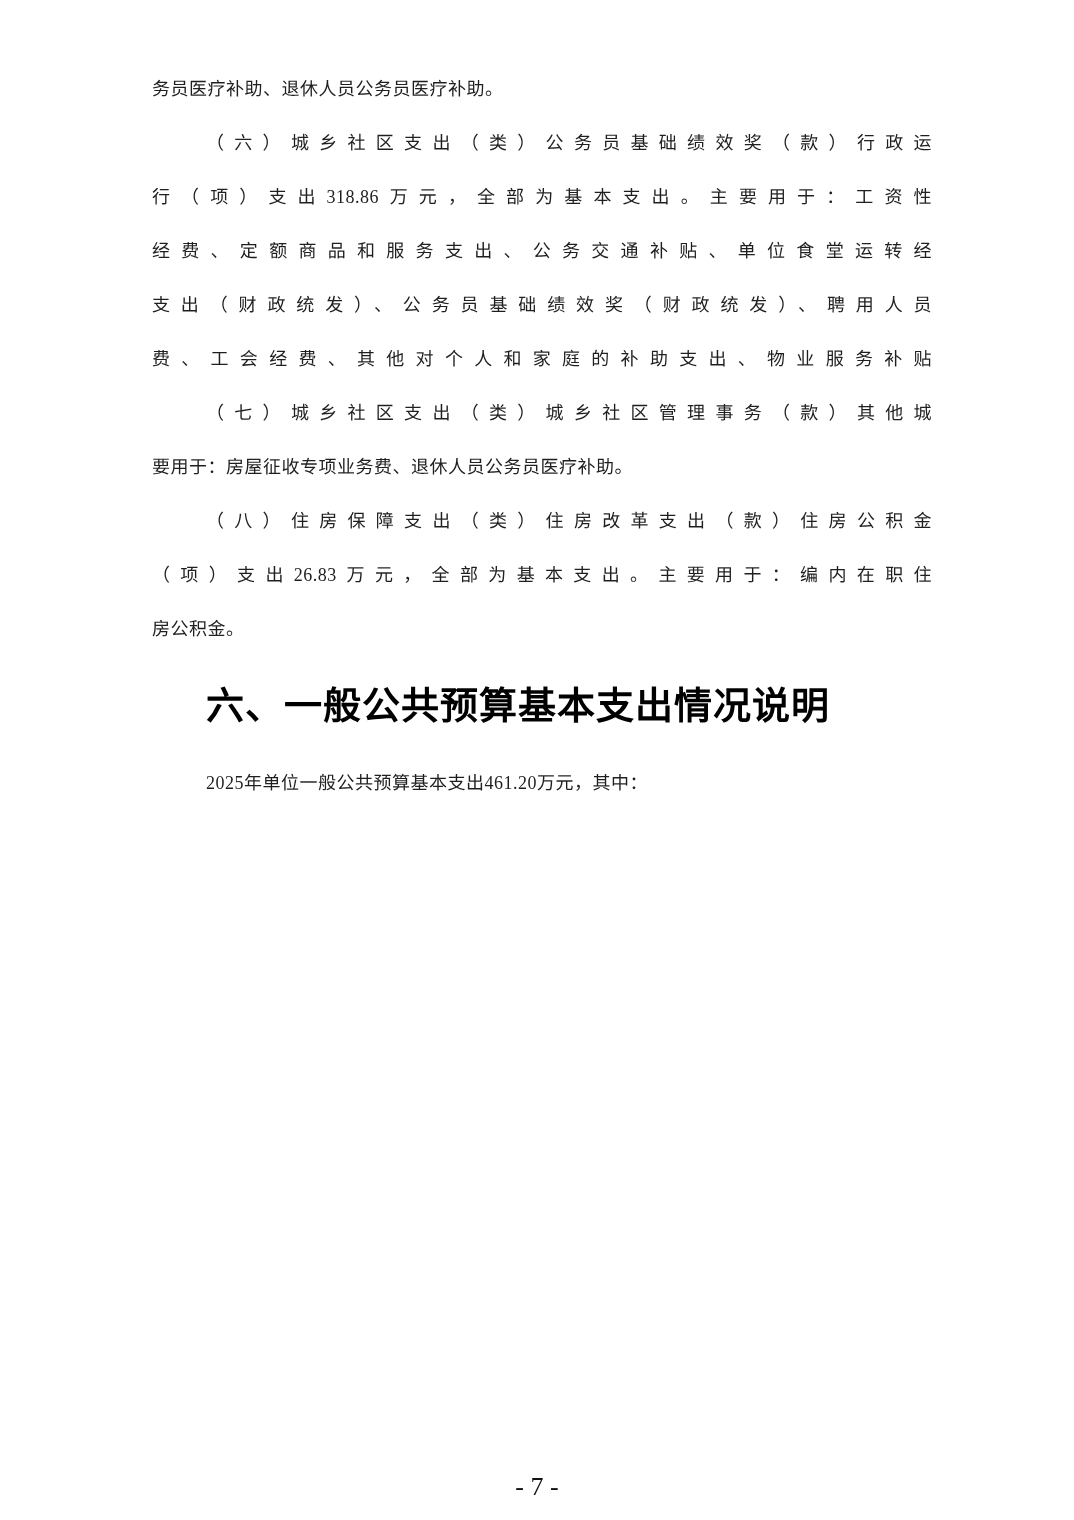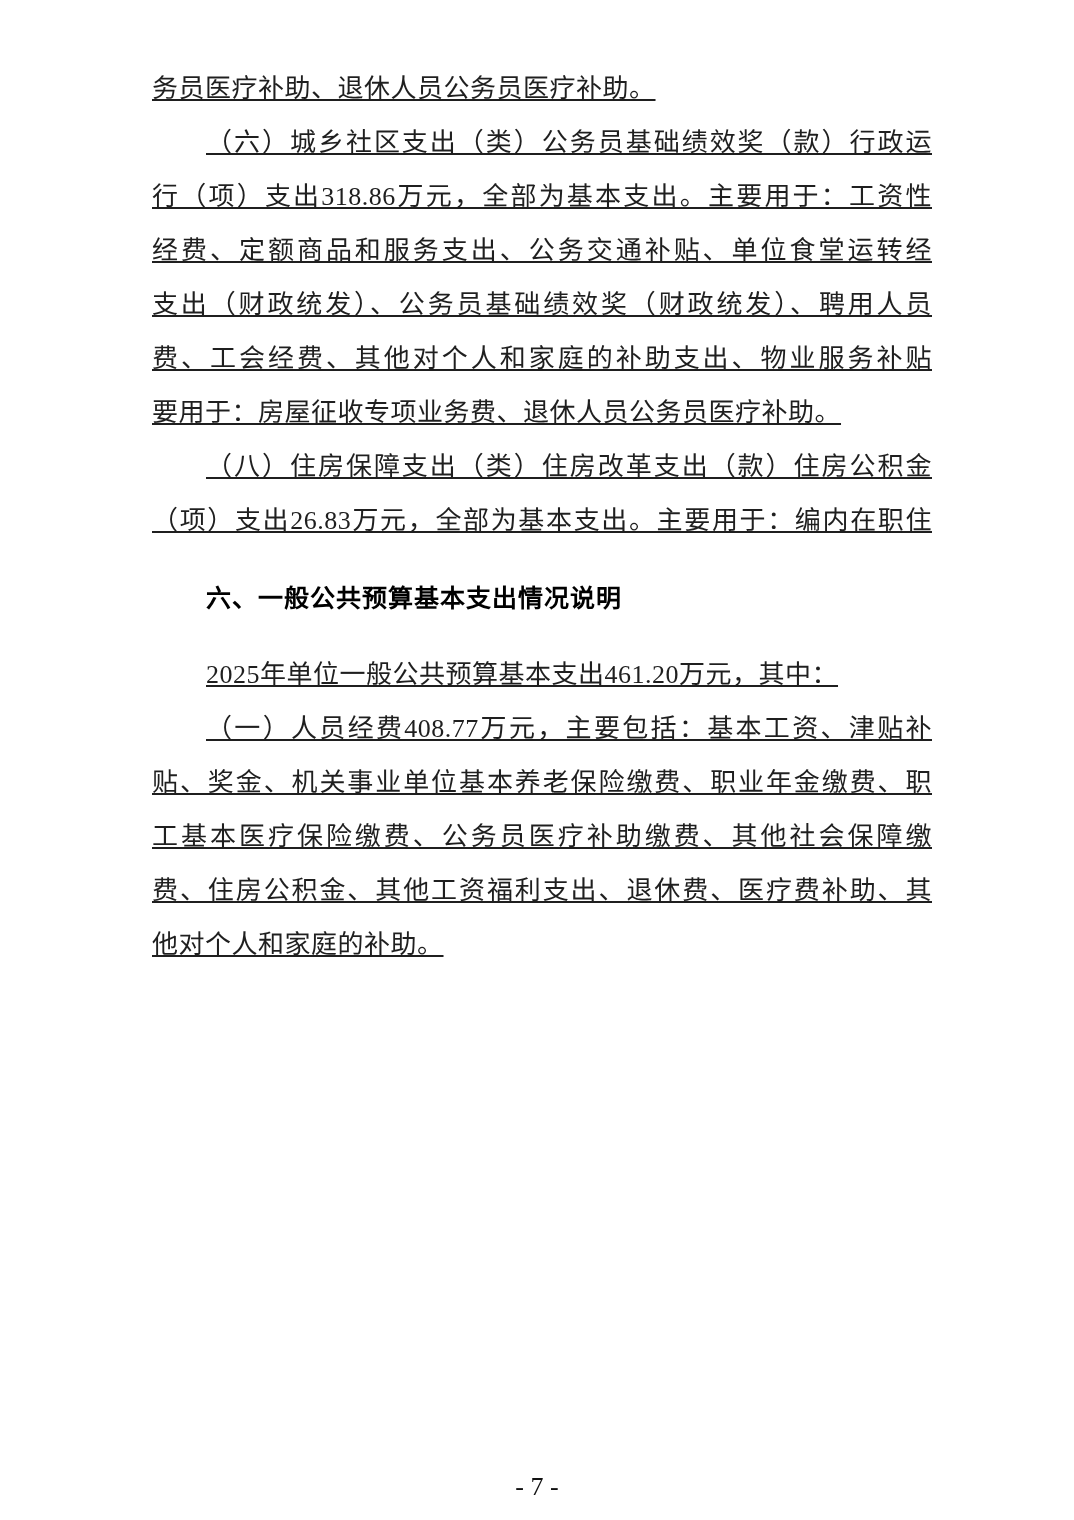--- a/index.html
+++ b/index.html
@@ -19,44 +19,43 @@
     left: 152px;
     top: 62px;
     width: 780px;
   }
   .para {
     margin: 0;
     padding: 0;
   }
   .line {
     font-family: "Liberation Serif", "DejaVu Serif", serif;
-    font-size: 26px;
+    font-size: 18px;
     line-height: 54px;
     height: 54px;
     overflow: hidden;
     color: #1f1f1f;
     letter-spacing: 0.5px;
-    text-decoration: underline;
   }
   
   .j {
     text-align: justify;
     text-align-last: justify;
     text-justify: inter-character;
   }
   
   .f {
     text-indent: 54px;
   }
   .heading {
     margin: 23px 0 23px 0;
     padding-left: 54px;
     font-family: "Liberation Sans", "DejaVu Sans", sans-serif;
     font-weight: 700;
-    font-size: 25px;
+    font-size: 38px;
     line-height: 54px;
     height: 54px;
     color: #000000;
     letter-spacing: 1px;
   }
   .footer {
     position: absolute;
     left: 0;
     right: 0;
     bottom: 18px;
@@ -79,41 +78,36 @@
 
     <div class="para">
       <div class="line f j">（六）城乡社区支出（类）公务员基础绩效奖（款）行政运</div>
       <div class="line j">行（项）支出318.86万元，全部为基本支出。主要用于：工资性</div>
       <div class="line j">经费、定额商品和服务支出、公务交通补贴、单位食堂运转经</div>
       <div class="line j">支出（财政统发）、公务员基础绩效奖（财政统发）、聘用人员</div>
       <div class="line j">费、工会经费、其他对个人和家庭的补助支出、物业服务补贴</div>
     </div>
 
     <div class="para">
+      <div class="line f j">（七）城乡社区支出（类）城乡社区管理事务（款）其他城</div>
       <div class="line">要用于：房屋征收专项业务费、退休人员公务员医疗补助。</div>
     </div>
 
     <div class="para">
       <div class="line f j">（八）住房保障支出（类）住房改革支出（款）住房公积金</div>
       <div class="line j">（项）支出26.83万元，全部为基本支出。主要用于：编内在职住</div>
+      <div class="line">房公积金。</div>
     </div>
 
     <h2 class="heading">六、一般公共预算基本支出情况说明</h2>
 
     <div class="para">
       <div class="line f">2025年单位一般公共预算基本支出461.20万元，其中：</div>
     </div>
 
-    <div class="para">
-      <div class="line f j">（一）人员经费408.77万元，主要包括：基本工资、津贴补</div>
-      <div class="line j">贴、奖金、机关事业单位基本养老保险缴费、职业年金缴费、职</div>
-      <div class="line j">工基本医疗保险缴费、公务员医疗补助缴费、其他社会保障缴</div>
-      <div class="line j">费、住房公积金、其他工资福利支出、退休费、医疗费补助、其</div>
-      <div class="line">他对个人和家庭的补助。</div>
-    </div>
 
 
   </main>
 
   <footer class="footer">
     <span>- 7 -</span>
   </footer>
 </div>
 
 </body></html>

